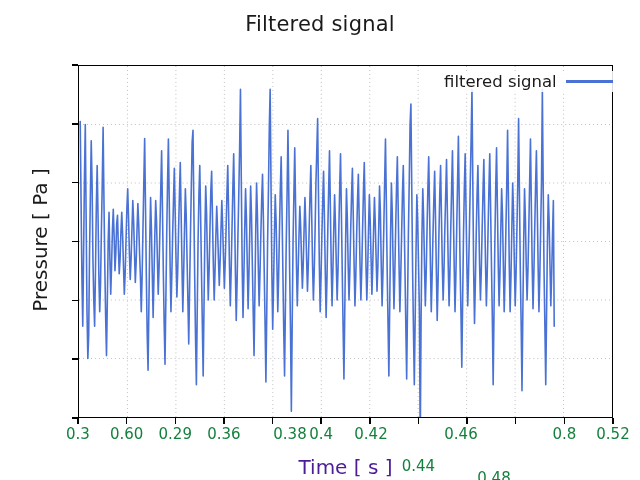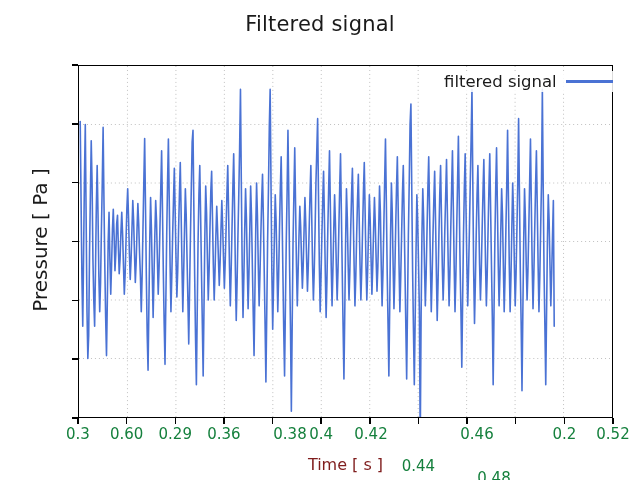--- a/index.html
+++ b/index.html
@@ -49,22 +49,22 @@
     height: 100%;
     display: block;
   }
   
   #xlabel {
     position: absolute;
     left: 78px;
     top: 455px;
     width: 535px;
     text-align: center;
-    font-size: 16px;
-    color: #7f1d1d;
+    font-size: 20px;
+    color: #4c1d95;
   }
   #ylabel {
     position: absolute;
     left: -160px;
     top: 228px;
     width: 400px;
     text-align: center;
     font-size: 20px;
     color: #1a1a1a;
     transform: rotate(-90deg);
@@ -161,25 +161,25 @@
       <div class="xtick-label" style="left: 223.909px;">0.36</div>
       <div class="tick-mark-x" style="left: 271.845px;"></div>
       <div class="xtick-label" style="left: 290px;">0.38</div>
       <div class="tick-mark-x" style="left: 320.482px;"></div>
       <div class="xtick-label" style="left: 321.182px;">0.4</div>
       <div class="tick-mark-x" style="left: 369.118px;"></div>
       <div class="xtick-label" style="left: 371px;">0.42</div>
       <div class="tick-mark-x" style="left: 417.755px;"></div>
       <div class="xtick-label" style="left: 418.455px; margin-top: 32px;">0.44</div>
       <div class="tick-mark-x" style="left: 466.391px;"></div>
-      <div class="xtick-label" style="left: 477px;">0.46</div>
+      <div class="xtick-label" style="left: 461px;">0.46</div>
       <div class="tick-mark-x" style="left: 515.027px;"></div>
       <div class="xtick-label" style="left: 494px; margin-top: 44px;">0.48</div>
       <div class="tick-mark-x" style="left: 563.664px;"></div>
-      <div class="xtick-label" style="left: 564.364px;">0.2</div>
+      <div class="xtick-label" style="left: 564.364px;">0.8</div>
       <div class="tick-mark-x" style="left: 612.3px;"></div>
       <div class="xtick-label" style="left: 613px;">0.52</div>
     </div>
   <div id="ytick-container">
       <div class="tick-mark-y" style="top: 417.3px;"></div>
       <div class="tick-mark-y" style="top: 358.467px;"></div>
       <div class="tick-mark-y" style="top: 299.633px;"></div>
       <div class="tick-mark-y" style="top: 240.8px;"></div>
       <div class="tick-mark-y" style="top: 181.967px;"></div>
       <div class="tick-mark-y" style="top: 123.133px;"></div>

